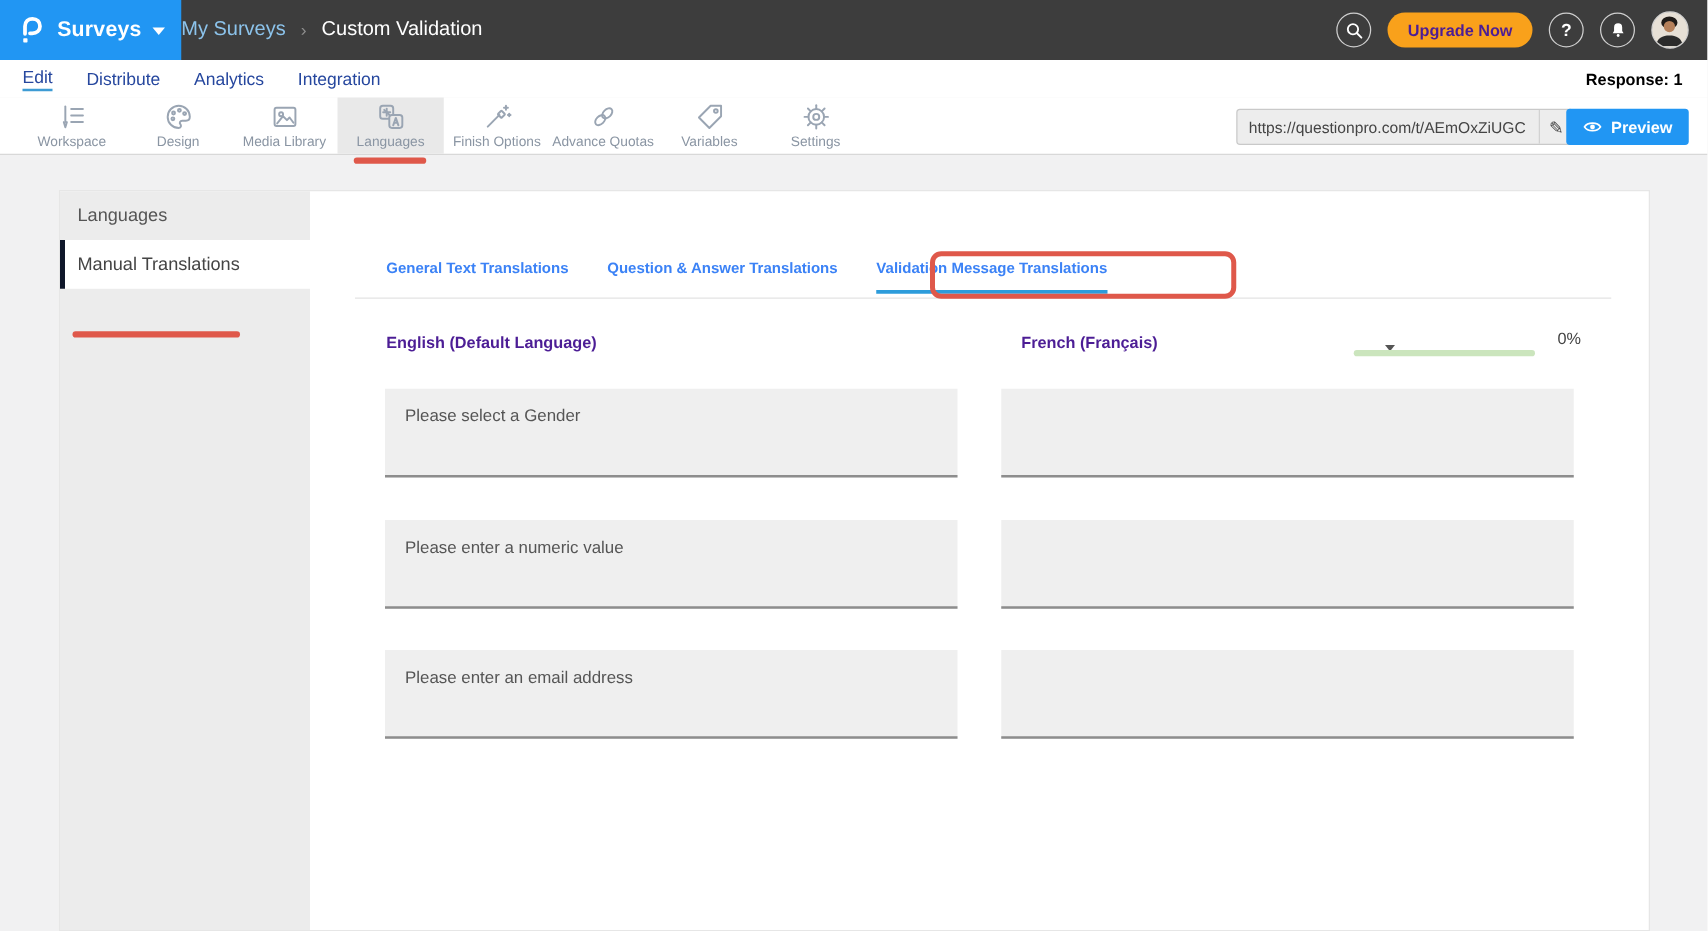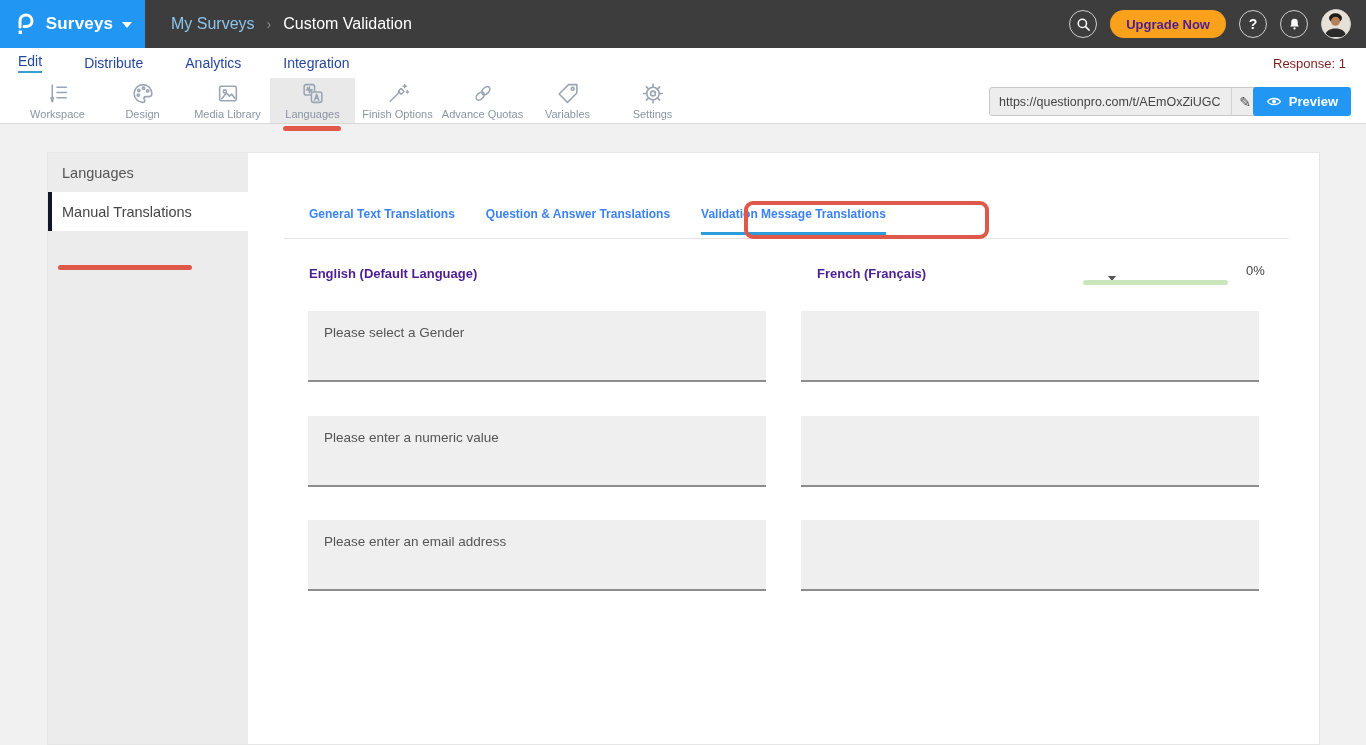--- a/index.html
+++ b/index.html
@@ -5,34 +5,34 @@
   * { margin:0; padding:0; box-sizing:border-box; }
   html,body { width:1366px; height:745px; }
   body { font-family:"Liberation Sans", sans-serif; background:#f1f1f2; overflow:hidden; }
   #app { position:relative; width:1366px; height:738px;padding-left:40px; }
 
   
   .top { position:absolute; left:0; top:0; width:1366px; height:48px; background:#3d3d3d; display:flex; align-items:center; }
   .brand { width:145px; height:48px; background:#2196f3; display:flex; align-items:center; justify-content:center; gap:9px; cursor:pointer; }
   .brand-name { color:#fff; font-size:17px; font-weight:700; letter-spacing:.2px; }
   .caret-down-white { width:0; height:0; border-left:5px solid transparent; border-right:5px solid transparent; border-top:6px solid #fff; margin-top:2px; }
-  .crumbs { margin-left:26px; display:flex; align-items:center; font-size:16px; }
+  .crumbs { display:flex; align-items:center; font-size:16px; }
   .crumb-parent { color:#8cc3eb; cursor:pointer; }
   .crumb-sep { color:#8f8f8f; margin:0 12px; font-size:14px; }
   .crumb-current { color:#ffffff; }
   .top-right { margin-left:auto; display:flex; align-items:center; gap:13px; padding-right:15px; }
   .circle-btn { width:28px; height:28px; border-radius:50%; border:1.5px solid #cfcfcf; display:flex; align-items:center; justify-content:center; cursor:pointer; background:transparent; color:#fff; font-size:14px; font-weight:700; }
   .upgrade-btn { height:28px; border:none; border-radius:14px; background:#f9a11b; color:#4c1d95; font-weight:700; font-size:13px; padding:0 16px; cursor:pointer; font-family:"Liberation Sans",sans-serif; }
   .avatar { width:30px; height:30px; border-radius:50%; overflow:hidden; border:1.5px solid #cfcfcf; cursor:pointer; background:#e7e0d6; }
 
   
-  .subnav { position:absolute; left:0; top:48px; width:1366px; height:30px; background:#fff; display:flex; align-items:center; padding-left:18px; gap:42px; }
+  .subnav { position:absolute; left:0; top:48px; width:1366px; height:30px; background:#fff; display:flex; align-items:center; padding-left:18px; gap:27px; }
   .subnav a { font-size:14px; color:#26479e; text-decoration:none; cursor:pointer; }
   .subnav a.active { border-bottom:2px solid #3d9bd4; padding-bottom:2px; }
-  .response { margin-left:auto; padding-right:20px; font-size:13px; color:#7f1d1d; font-weight:400; }
+  .response { margin-left:auto; padding-right:20px; font-size:13px; color:#000000; font-weight:700; }
 
   
   .toolbar { position:absolute; left:0; top:78px; width:1366px; height:46px; background:#fff; border-bottom:1px solid #d8d8d8; display:flex; padding-left:15px; }
   .tb-item { width:85px; height:45px; display:flex; flex-direction:column; align-items:center; justify-content:center; gap:2px; cursor:pointer; }
   .tb-item.active { background:#e9e9e9; }
   .tb-item svg { stroke:#9aa5b3; fill:none; stroke-width:1.5; stroke-linecap:round; stroke-linejoin:round; }
   .tb-label { font-size:11px; color:#8a95a3; white-space:nowrap; }
   .url-group { position:absolute; right:107px; top:9px; width:270px; height:29px; display:flex; border:1px solid #c9c9c9; border-radius:3px; background:#ededed; overflow:hidden; }
   .url-input { flex:1; border:none; background:transparent; padding:0 9px; font-size:12.5px; color:#444; font-family:"Liberation Sans",sans-serif; outline:none; }
   .url-edit { width:27px; display:flex; align-items:center; justify-content:center; border-left:1px solid #d2d2d2; cursor:pointer; color:#444; font-size:14px; }

